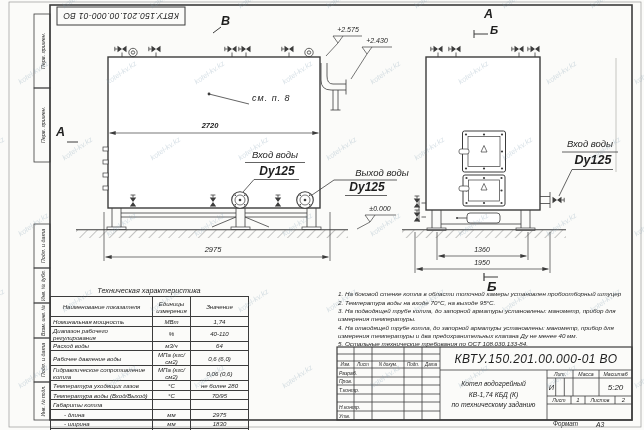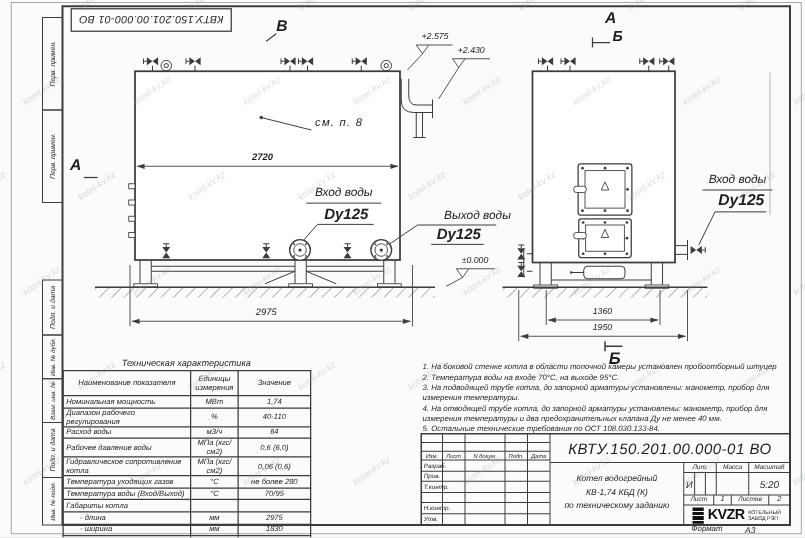--- a/index.html
+++ b/index.html
@@ -424,25 +424,17 @@
   <div class="cell" style="left:547px;top:370px;width:26px;height:8px;font-size:5.2px;">Лит.</div>
   <div class="cell" style="left:573px;top:370px;width:26px;height:8px;font-size:5.2px;">Масса</div>
   <div class="cell" style="left:599px;top:370px;width:33px;height:8px;font-size:5.2px;">Масштаб</div>
   <div class="cell" style="left:547px;top:378px;width:9px;height:18px;font-size:7.5px;">И</div>
   <div class="cell" style="left:599px;top:378px;width:33px;height:18px;font-size:8px;">5:20</div>
   <div class="cell" style="left:547px;top:396px;width:24px;height:8px;font-size:5.2px;">Лист</div>
   <div class="cell" style="left:571px;top:396px;width:14px;height:8px;font-size:6px;">1</div>
   <div class="cell" style="left:585px;top:396px;width:30px;height:8px;font-size:5.2px;">Листов</div>
   <div class="cell" style="left:615px;top:396px;width:17px;height:8px;font-size:6px;">2</div>
 
-  <div class="logo-row" style="left:547px;top:404px;width:85px;height:16px;">
-    <span class="logo-mark"></span>
-    <span class="logo-kvzr">KVZR</span>
-    <span class="logo-co">
-      <span style="display:block;">КОТЕЛЬНЫЙ</span>
-      <span style="display:block;">ЗАВОД РЭП</span>
-    </span>
-  </div>
 
   <div class="t" style="left:553px;top:420.5px;font-size:6.3px;">Формат</div>
   <div class="t" style="left:596px;top:420.5px;font-size:6.8px;">А3</div>
 
 </div>
 
 </body></html>

